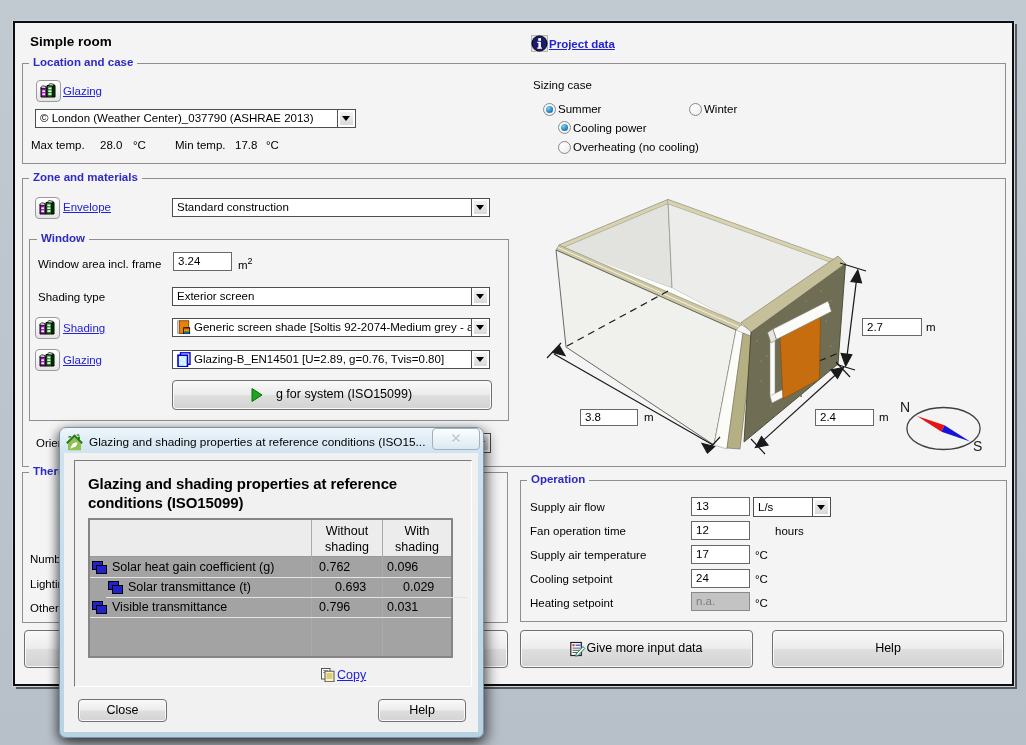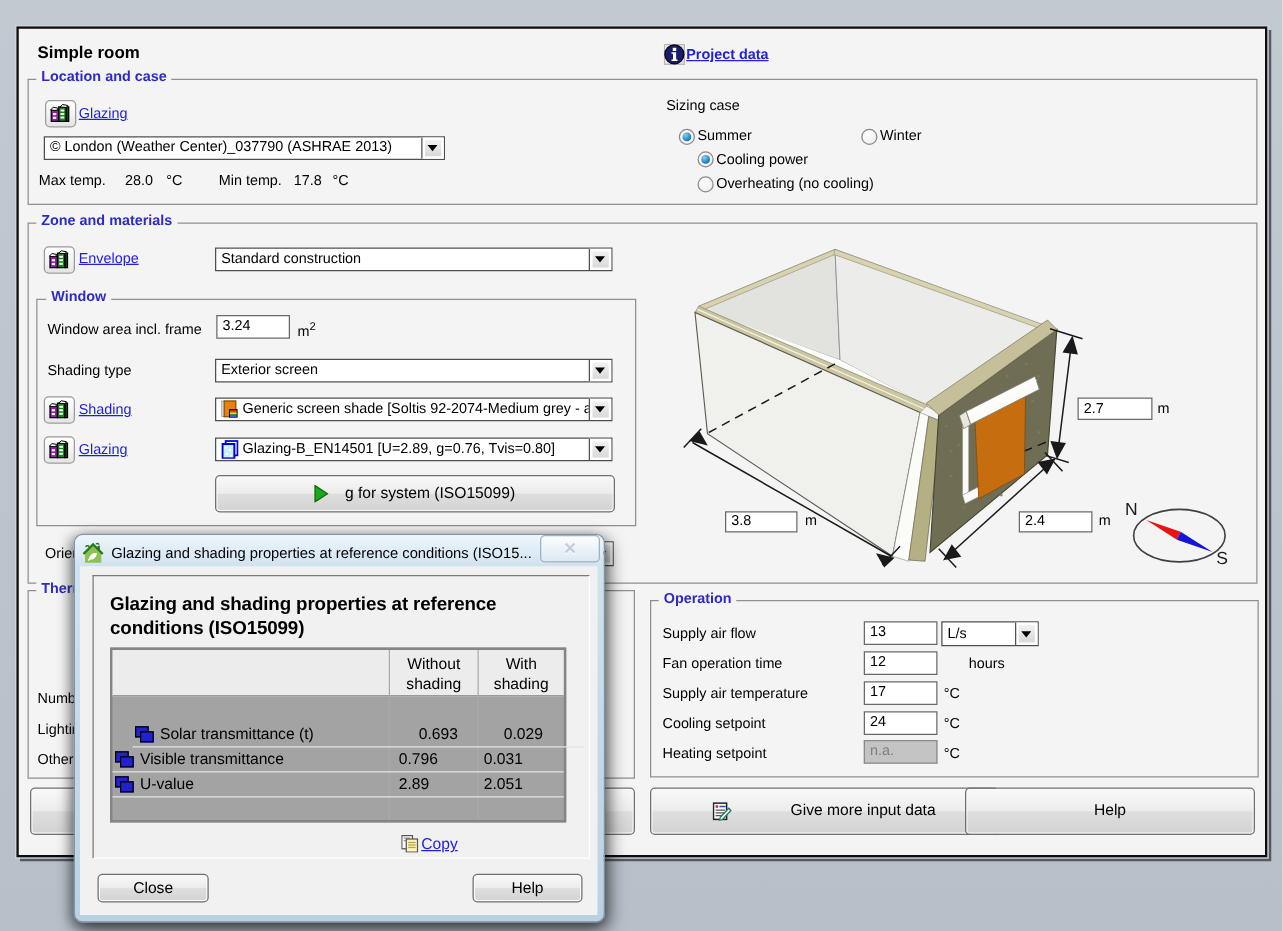--- a/index.html
+++ b/index.html
@@ -253,21 +253,21 @@
     <span class="tx" style="line-height:17px;">24</span>
   </div>
 <div class="t" style="left:755px;top:573px;">°C</div>
 <div class="t" style="left:530px;top:597px;">Heating setpoint</div>
 <div class="inp" style="left:691px;top:592px;width:57px;height:17px;background:#c3c3c3;border-color:#8a8a8a;">
     <span class="tx" style="line-height:17px;color:#7d7d7d;">n.a.</span>
   </div>
 <div class="t" style="left:755px;top:597px;">°C</div>
 
 <div class="btn" style="left:24px;top:630px;width:482px;height:36px;"></div>
-<div class="btn" style="left:520px;top:630px;width:231px;height:36px;font-size:12.5px;line-height:35px;padding-left:46px;"><svg style="position:absolute;left:49px;top:10px;" width="16" height="16" viewBox="0 0 16 16">
+<div class="btn" style="left:520px;top:630px;width:231px;height:36px;font-size:12.5px;line-height:35px;"><svg style="position:absolute;left:49px;top:10px;" width="16" height="16" viewBox="0 0 16 16">
       <use href="#formic"></use>
     </svg><span style="margin-left:16px;">Give more input data</span></div>
 <div class="btn" style="left:772px;top:630px;width:230px;height:36px;font-size:12.5px;line-height:35px;">Help</div>
 
 <svg class="ab" id="room" style="left:540px;top:186px;" width="470" height="314" viewBox="540 186 470 314">
 
   <polygon points="559,245 668,199.5 672,288 562,249" fill="#e2e2df" stroke="#8f8f88" stroke-width="0.7"></polygon>
 
   <polygon points="668,199.5 841,262.5 749,329 672,288" fill="#ececea" stroke="#8f8f88" stroke-width="0.7"></polygon>
 
@@ -369,38 +369,38 @@
 
 <div class="ab" style="left:74px;top:460px;width:396px;height:225px;border:1px solid;border-color:#7a7a7a #ffffff #ffffff #7a7a7a;"></div>
 <div class="t" style="left:88px;top:474px;width:330px;font-size:15px;font-weight:bold;white-space:normal;line-height:19px;letter-spacing:-0.1px;">Glazing and shading properties at reference conditions (ISO15099)</div>
 
 <div class="ab" id="tbl" style="left:88px;top:518px;width:365px;height:140px;border:2px solid #858585;box-sizing:border-box;background:#a3a3a3;font-size:12.5px;color:#000;">
   <div class="ab" style="left:0;top:0;width:361px;height:36px;background:#ececec;border-bottom:1px solid #9a9a9a;"></div>
   <div class="ab" style="left:221px;top:0;width:1px;height:136px;background:#aaaaaa;"></div>
   <div class="ab" style="left:292px;top:0;width:1px;height:136px;background:#aaaaaa;"></div>
   <div class="ab" style="left:222px;top:3px;width:70px;text-align:center;line-height:16px;">Without<br>shading</div>
   <div class="ab" style="left:293px;top:3px;width:68px;text-align:center;line-height:16px;">With<br>shading</div>
+  <div class="ab row" style="top:37px;">
+      <span class="ric"></span>
+      <span class="rl">Solar heat gain coefficient (g)</span>
+      <span class="v1">0.762</span>
+      <span class="v2">0.096</span>
+    </div>
   <div class="ab row" style="top:57px;margin-left:16px;">
       <span class="ric"></span>
       <span class="rl">Solar transmittance (t)</span>
       <span class="v1">0.693</span>
       <span class="v2">0.029</span>
     </div>
   <div class="ab row" style="top:77px;">
       <span class="ric"></span>
       <span class="rl">Visible transmittance</span>
       <span class="v1">0.796</span>
       <span class="v2">0.031</span>
     </div>
-  <div class="ab row" style="top:97px;">
-      <span class="ric"></span>
-      <span class="rl">U-value</span>
-      <span class="v1">2.89</span>
-      <span class="v2">2.051</span>
-    </div>
 </div>
 
 <div class="ab" id="cpicon" style="left:321px;top:668px;width:14px;height:14px;"><svg width="14" height="14" viewBox="0 0 14 14">
       <use href="#copyic"></use>
     </svg></div>
 <a class="lnk" style="left:337px;top:668px;font-size:12.5px;">Copy</a>
 
 <div class="btn" style="left:78px;top:699px;width:87px;height:21px;font-size:12.5px;line-height:20px;">Close</div>
 <div class="btn" style="left:378px;top:699px;width:86px;height:21px;font-size:12.5px;line-height:20px;">Help</div>
 

